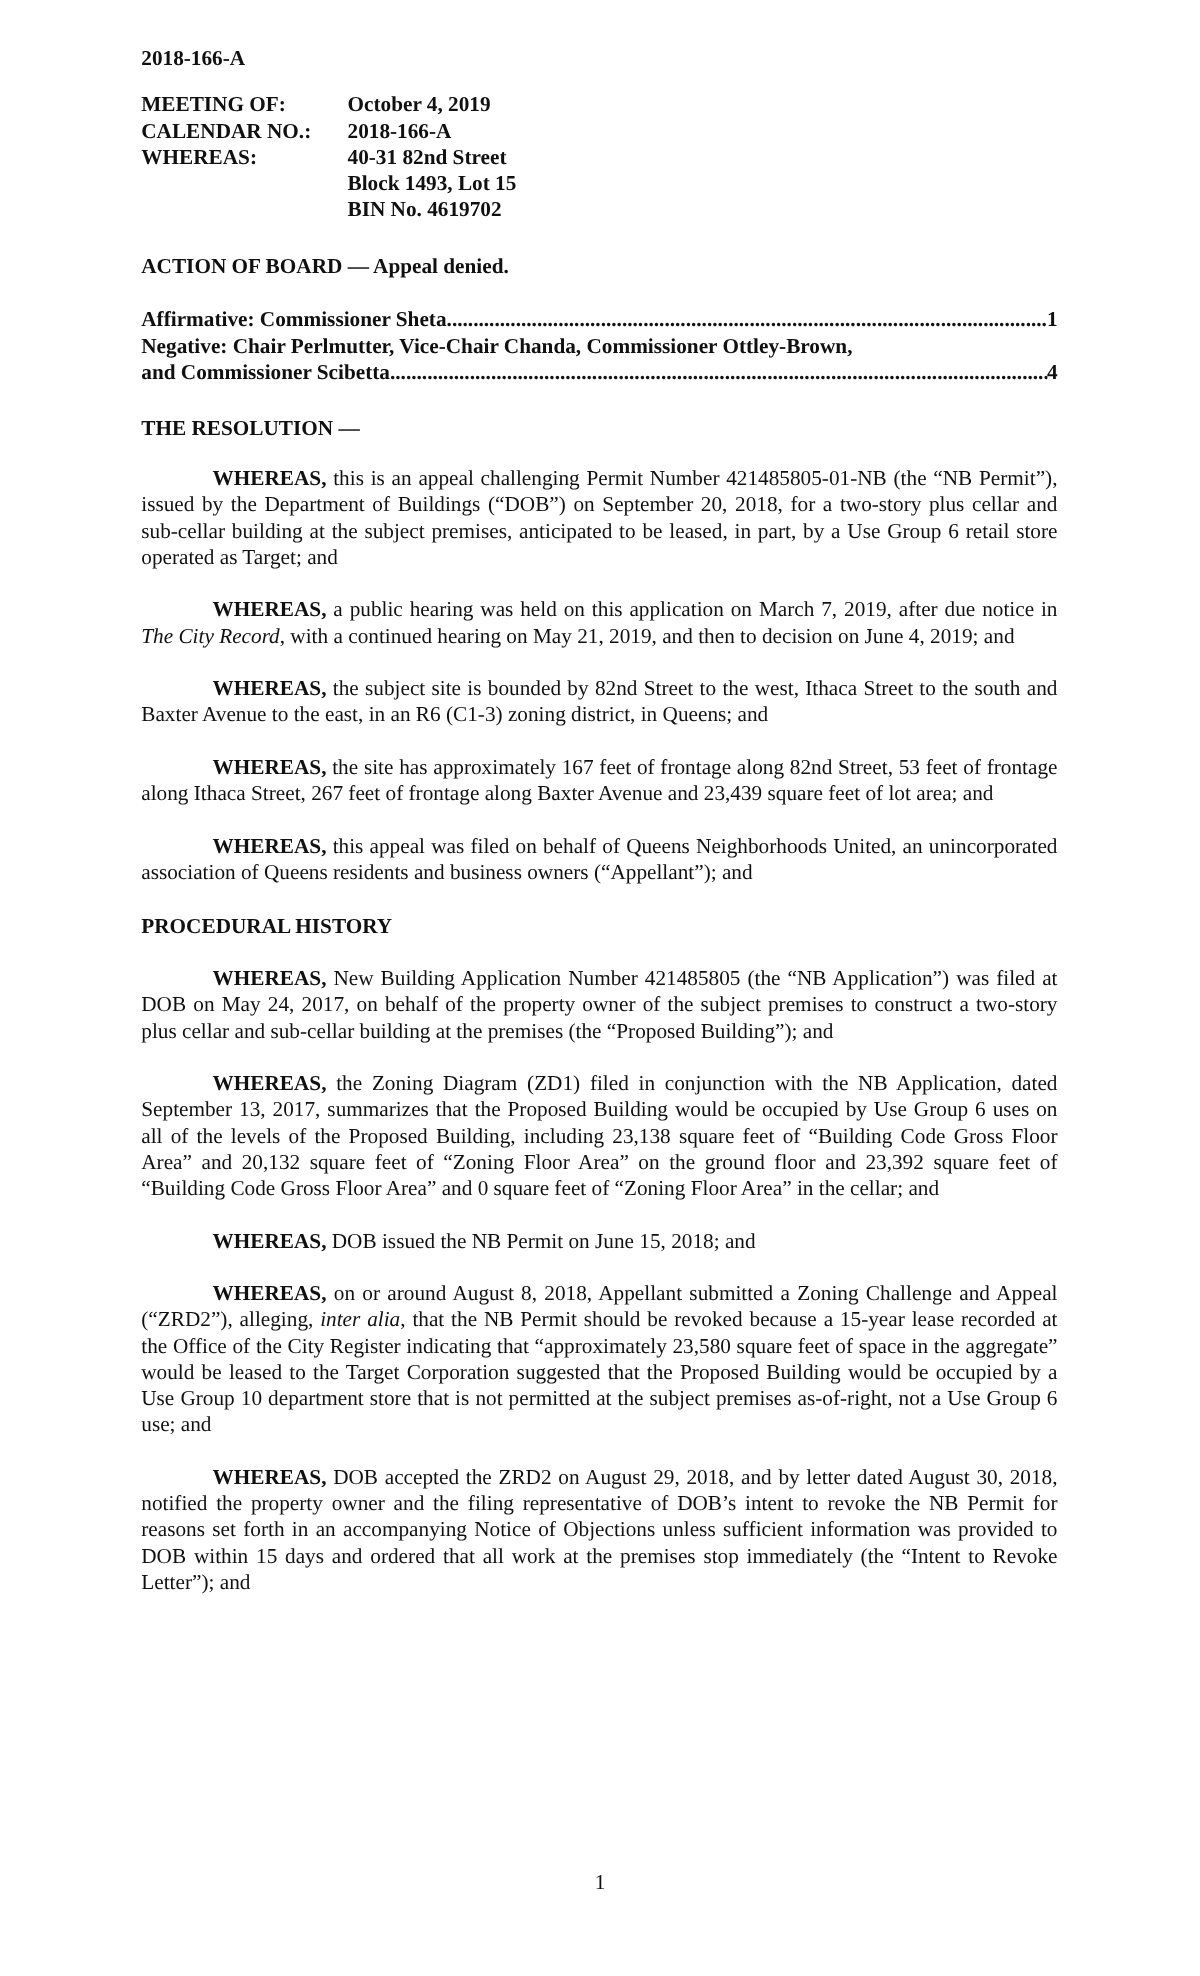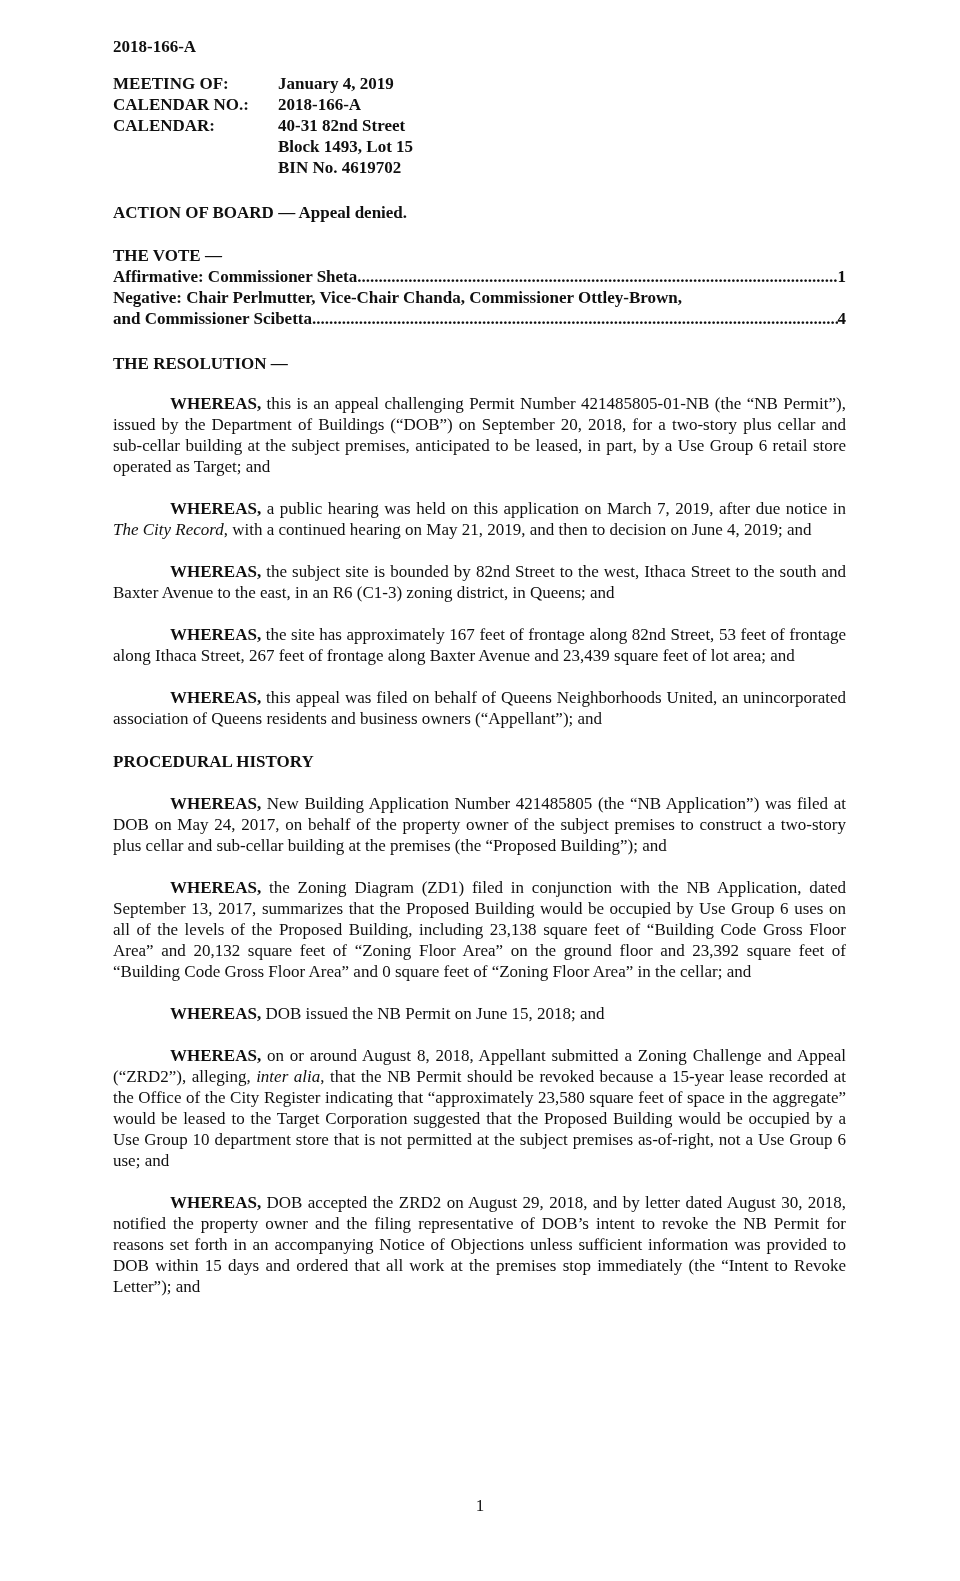--- a/index.html
+++ b/index.html
@@ -97,43 +97,42 @@
 
 <div class="page">
   <div class="content">
 
     <div class="case-number">2018-166-A</div>
 
     <div class="header-fields">
         <div class="header-field">
           <div class="field-label">MEETING OF:</div>
           <div class="field-values">
-            <div class="field-value">January 4, 2019</div>
+            <div class="field-value">October 4, 2019</div>
           </div>
         </div>
         <div class="header-field">
           <div class="field-label">CALENDAR NO.:</div>
           <div class="field-values">
             <div class="field-value">2018-166-A</div>
           </div>
         </div>
         <div class="header-field">
-          <div class="field-label">CALENDAR:</div>
+          <div class="field-label">WHEREAS:</div>
           <div class="field-values">
             <div class="field-value">40-31 82nd Street</div>
             <div class="field-value">Block 1493, Lot 15</div>
             <div class="field-value">BIN No. 4619702</div>
           </div>
         </div>
       </div>
 
     <div class="action-line">ACTION OF BOARD — Appeal denied.</div>
 
     <div class="vote-section">
-      <div class="vote-heading">THE VOTE —</div>
       <div>
           <div class="vote-line leader-line">
             <span class="vote-text">Affirmative: Commissioner Sheta </span>
             <span class="dots">................................................................................................................................................................................................................................................................................................................................................................................................................</span>
             <span class="vote-count">1</span>
           </div>
           <div class="vote-line">Negative: Chair Perlmutter, Vice-Chair Chanda, Commissioner Ottley-Brown,</div>
           <div class="vote-line leader-line">
             <span class="vote-text">and Commissioner Scibetta</span>
             <span class="dots">................................................................................................................................................................................................................................................................................................................................................................................................................</span>

